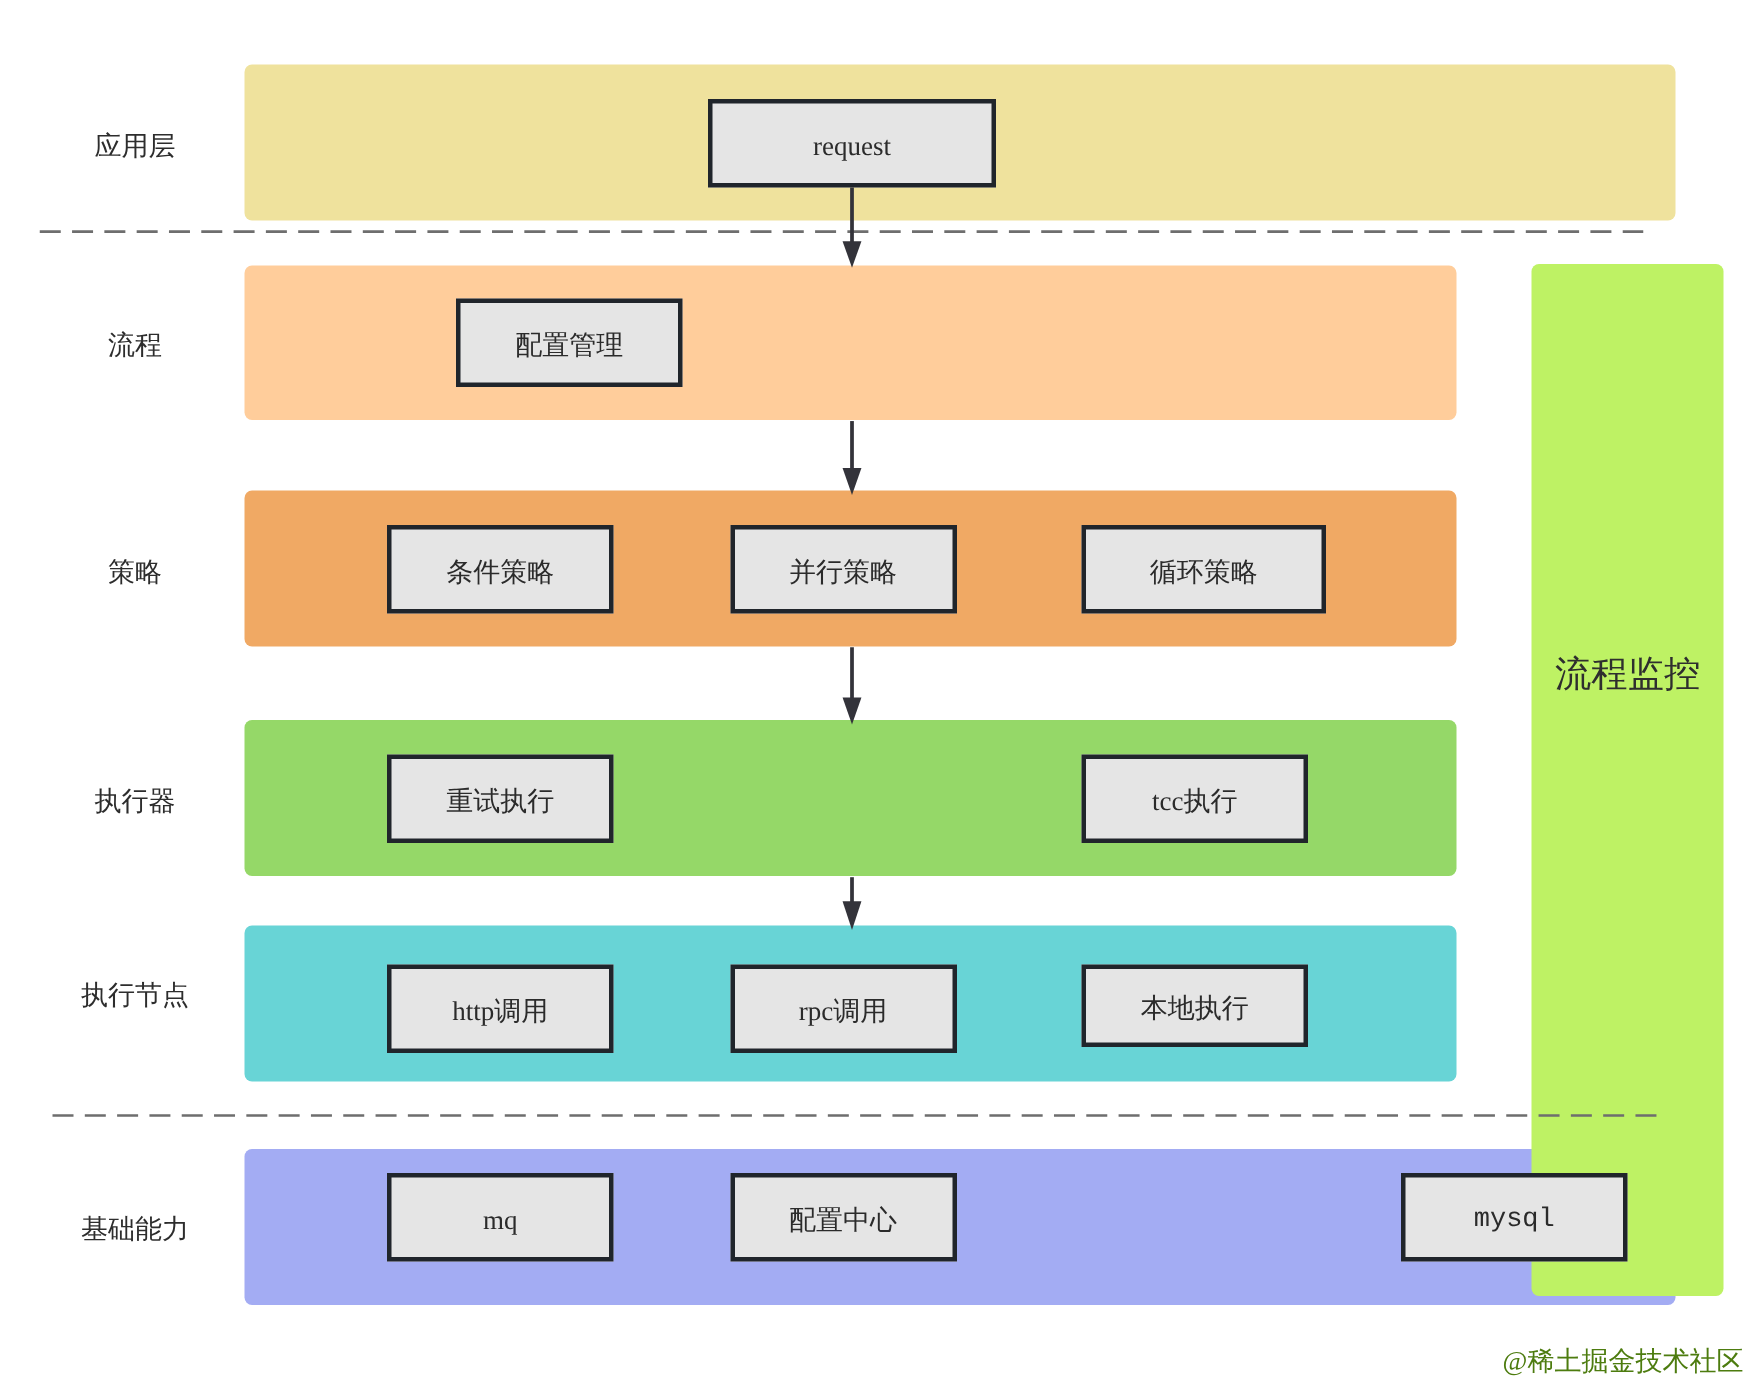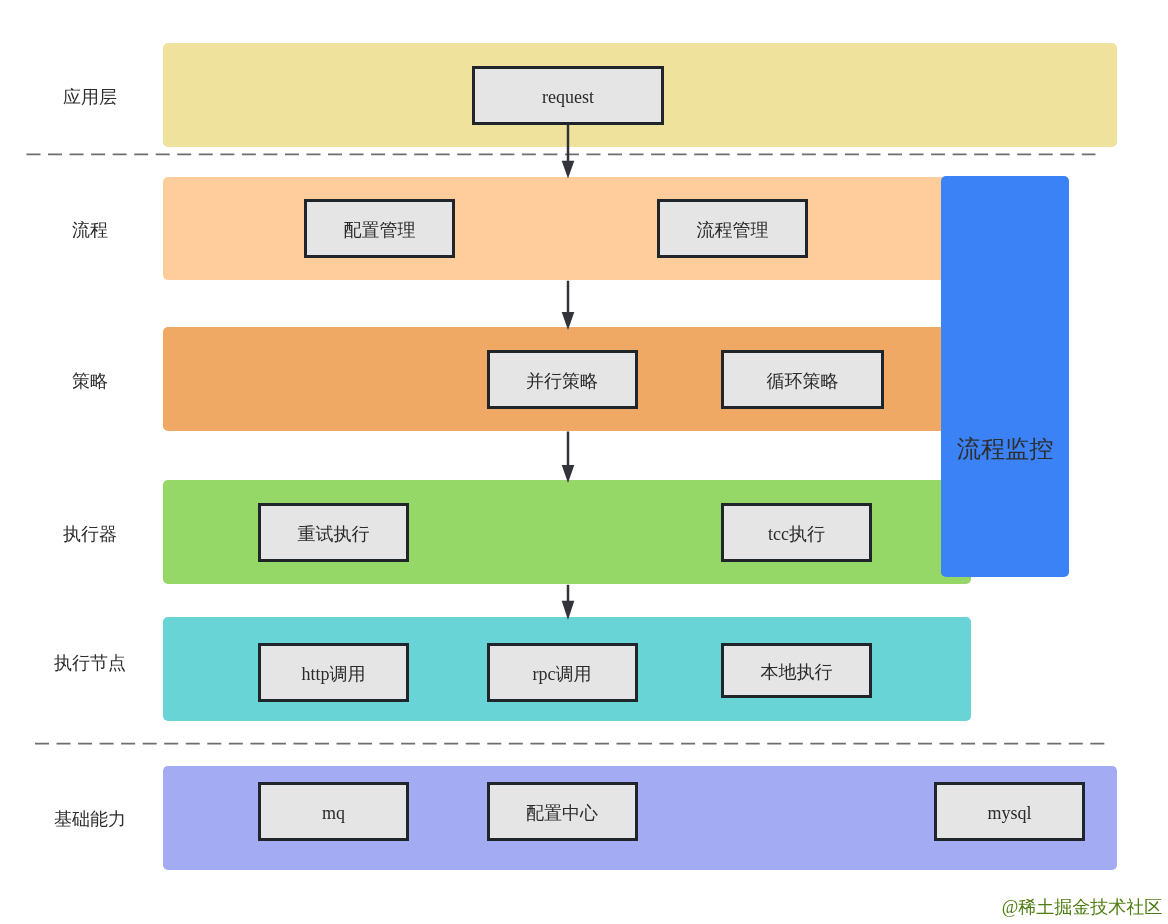--- a/index.html
+++ b/index.html
@@ -83,42 +83,42 @@
 
 <div id="canvas">
 
   <div class="band" style="left: 163.3px; top: 43.4px; width: 953.5px; height: 103.6px; background: rgb(239, 226, 157);"></div>
   <div class="band" style="left: 163.3px; top: 176.6px; width: 807.5px; height: 103.4px; background: rgb(255, 205, 155);"></div>
   <div class="band" style="left: 163.3px; top: 327.4px; width: 807.5px; height: 103.7px; background: rgb(240, 169, 100);"></div>
   <div class="band" style="left: 163.3px; top: 480.1px; width: 807.5px; height: 104.3px; background: rgb(149, 216, 104);"></div>
   <div class="band" style="left: 163.3px; top: 617.2px; width: 807.5px; height: 103.8px; background: rgb(104, 212, 214);"></div>
   <div class="band" style="left: 163.3px; top: 766.1px; width: 953.5px; height: 103.6px; background: rgb(163, 172, 243);"></div>
 
-  <div class="monitor" style="left: 941px; top: 176px; width: 128.2px; height: 401px; background: #3b82f6;">
+  <div class="monitor" style="left: 1021px; top: 176px; width: 128.2px; height: 688px; background: #bef264;">
     <div class="monitor-label" style="top:257px;">流程监控</div>
   </div>
 
   <div class="row-label" style="left:15px;top:88.4px;width:150px;">应用层</div>
   <div class="row-label" style="left:15px;top:221.1px;width:150px;">流程</div>
   <div class="row-label" style="left:15px;top:371.9px;width:150px;">策略</div>
   <div class="row-label" style="left:15px;top:524.8px;width:150px;">执行器</div>
   <div class="row-label" style="left:15px;top:653.9px;width:150px;">执行节点</div>
   <div class="row-label" style="left:15px;top:809.5px;width:150px;">基础能力</div>
 
   <div class="node" style="left:472px;top:65.7px;width:192px;height:59.5px;">
     <span class="node-label">request</span>
   </div>
 
   <div class="node" style="left:304px;top:199px;width:151px;height:59px;">
     <span class="node-label">配置管理</span>
   </div>
-  <div class="node" style="left:657px;top:199px;width:151px;height:59px;">
-    <span class="node-label">流程管理</span>
+
+  <div class="node" style="left:258px;top:350px;width:151px;height:59px;">
+    <span class="node-label">条件策略</span>
   </div>
-
   <div class="node" style="left:486.5px;top:350px;width:151px;height:59px;">
     <span class="node-label">并行策略</span>
   </div>
   <div class="node" style="left:721px;top:350px;width:163px;height:59px;">
     <span class="node-label">循环策略</span>
   </div>
 
   <div class="node" style="left:258px;top:502.5px;width:151px;height:59px;">
     <span class="node-label">重试执行</span>
   </div>
@@ -135,21 +135,21 @@
   <div class="node" style="left:721px;top:643px;width:151px;height:55px;">
     <span class="node-label">本地执行</span>
   </div>
 
   <div class="node" style="left:258px;top:781.7px;width:151px;height:59px;">
     <span class="node-label">mq</span>
   </div>
   <div class="node" style="left:486.5px;top:781.7px;width:151px;height:59px;">
     <span class="node-label">配置中心</span>
   </div>
-  <div class="node" style="left:934px;top:781.7px;width:151px;height:59px;">
+  <div class="node" style="left:934px;top:781.7px;width:151px;height:59px;font-family:Liberation Mono, monospace;">
     <span class="node-label">mysql</span>
   </div>
 
   <svg class="arrows" viewBox="0 0 1168 924">
     <g>
       <line x1="26.5" y1="154.4" x2="1095.5" y2="154.4" stroke="#6E6E6E" stroke-width="1.7" stroke-dasharray="14 7.537"></line>
       <line x1="35" y1="743.6" x2="1104.3" y2="743.6" stroke="#6E6E6E" stroke-width="1.7" stroke-dasharray="14 7.537"></line>
     </g>
     <g stroke="#33333a" stroke-width="2.5" fill="#33333a">
       <line x1="568" y1="125" x2="568" y2="164"></line>

